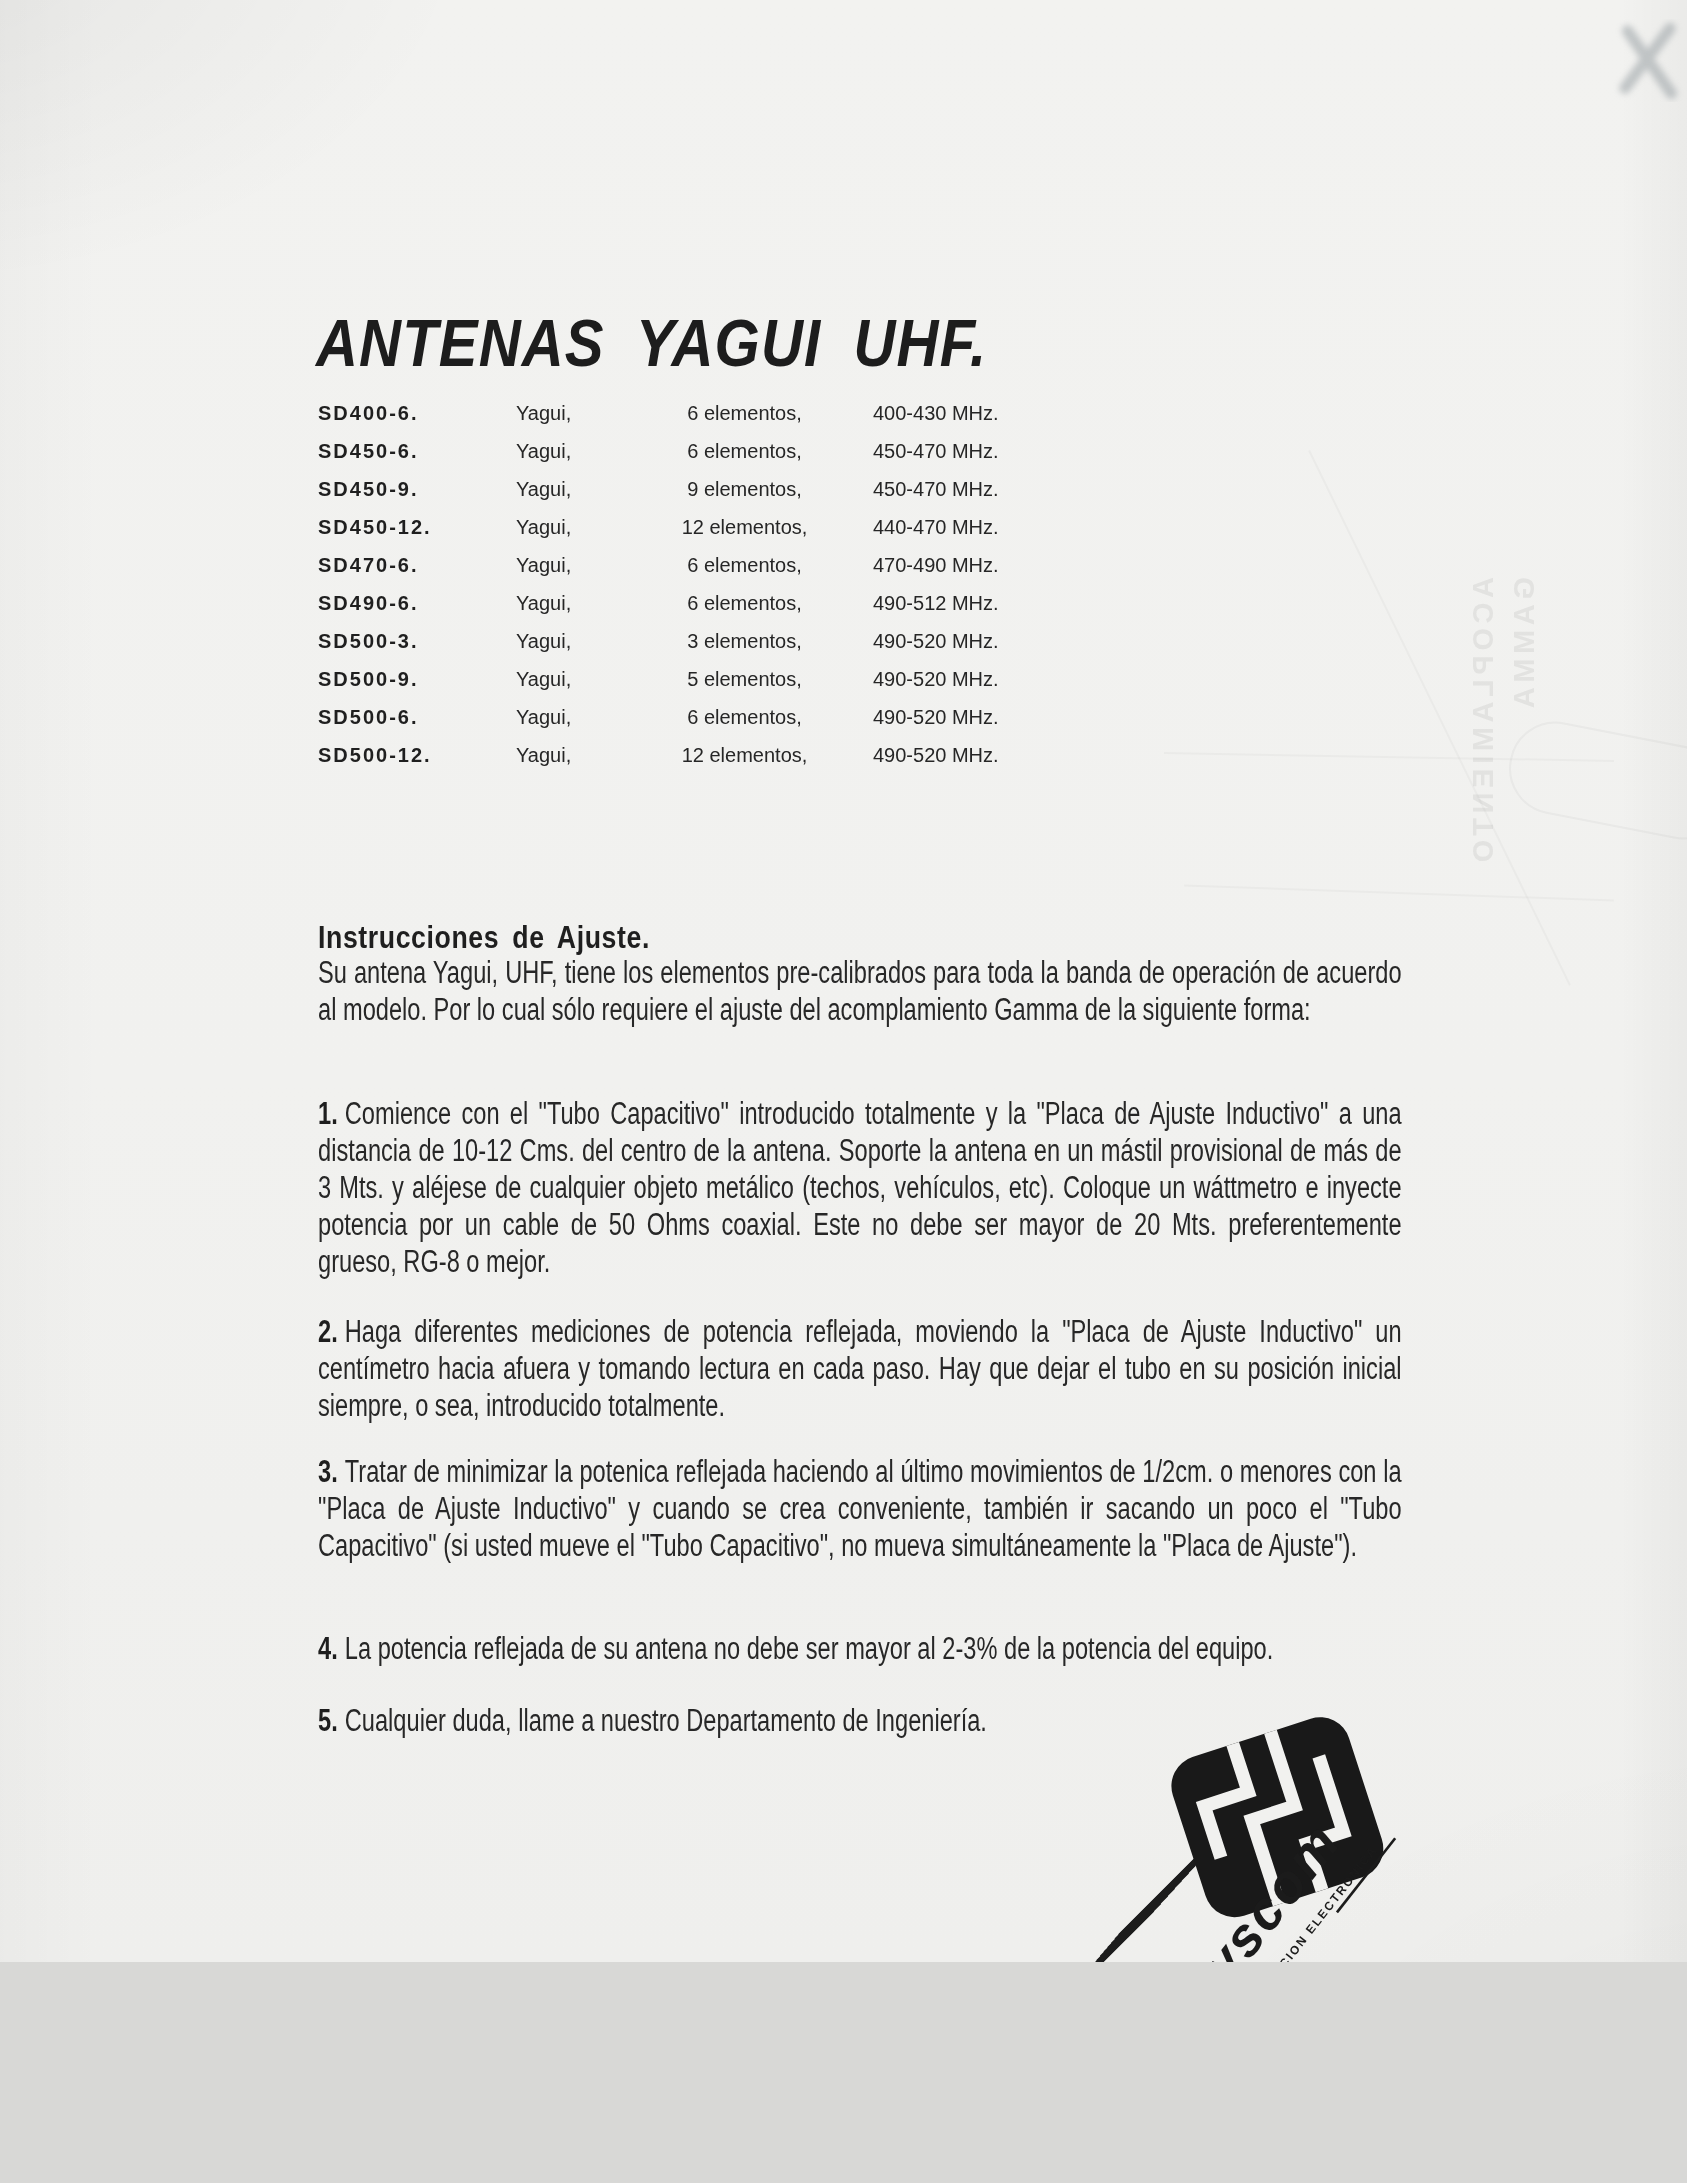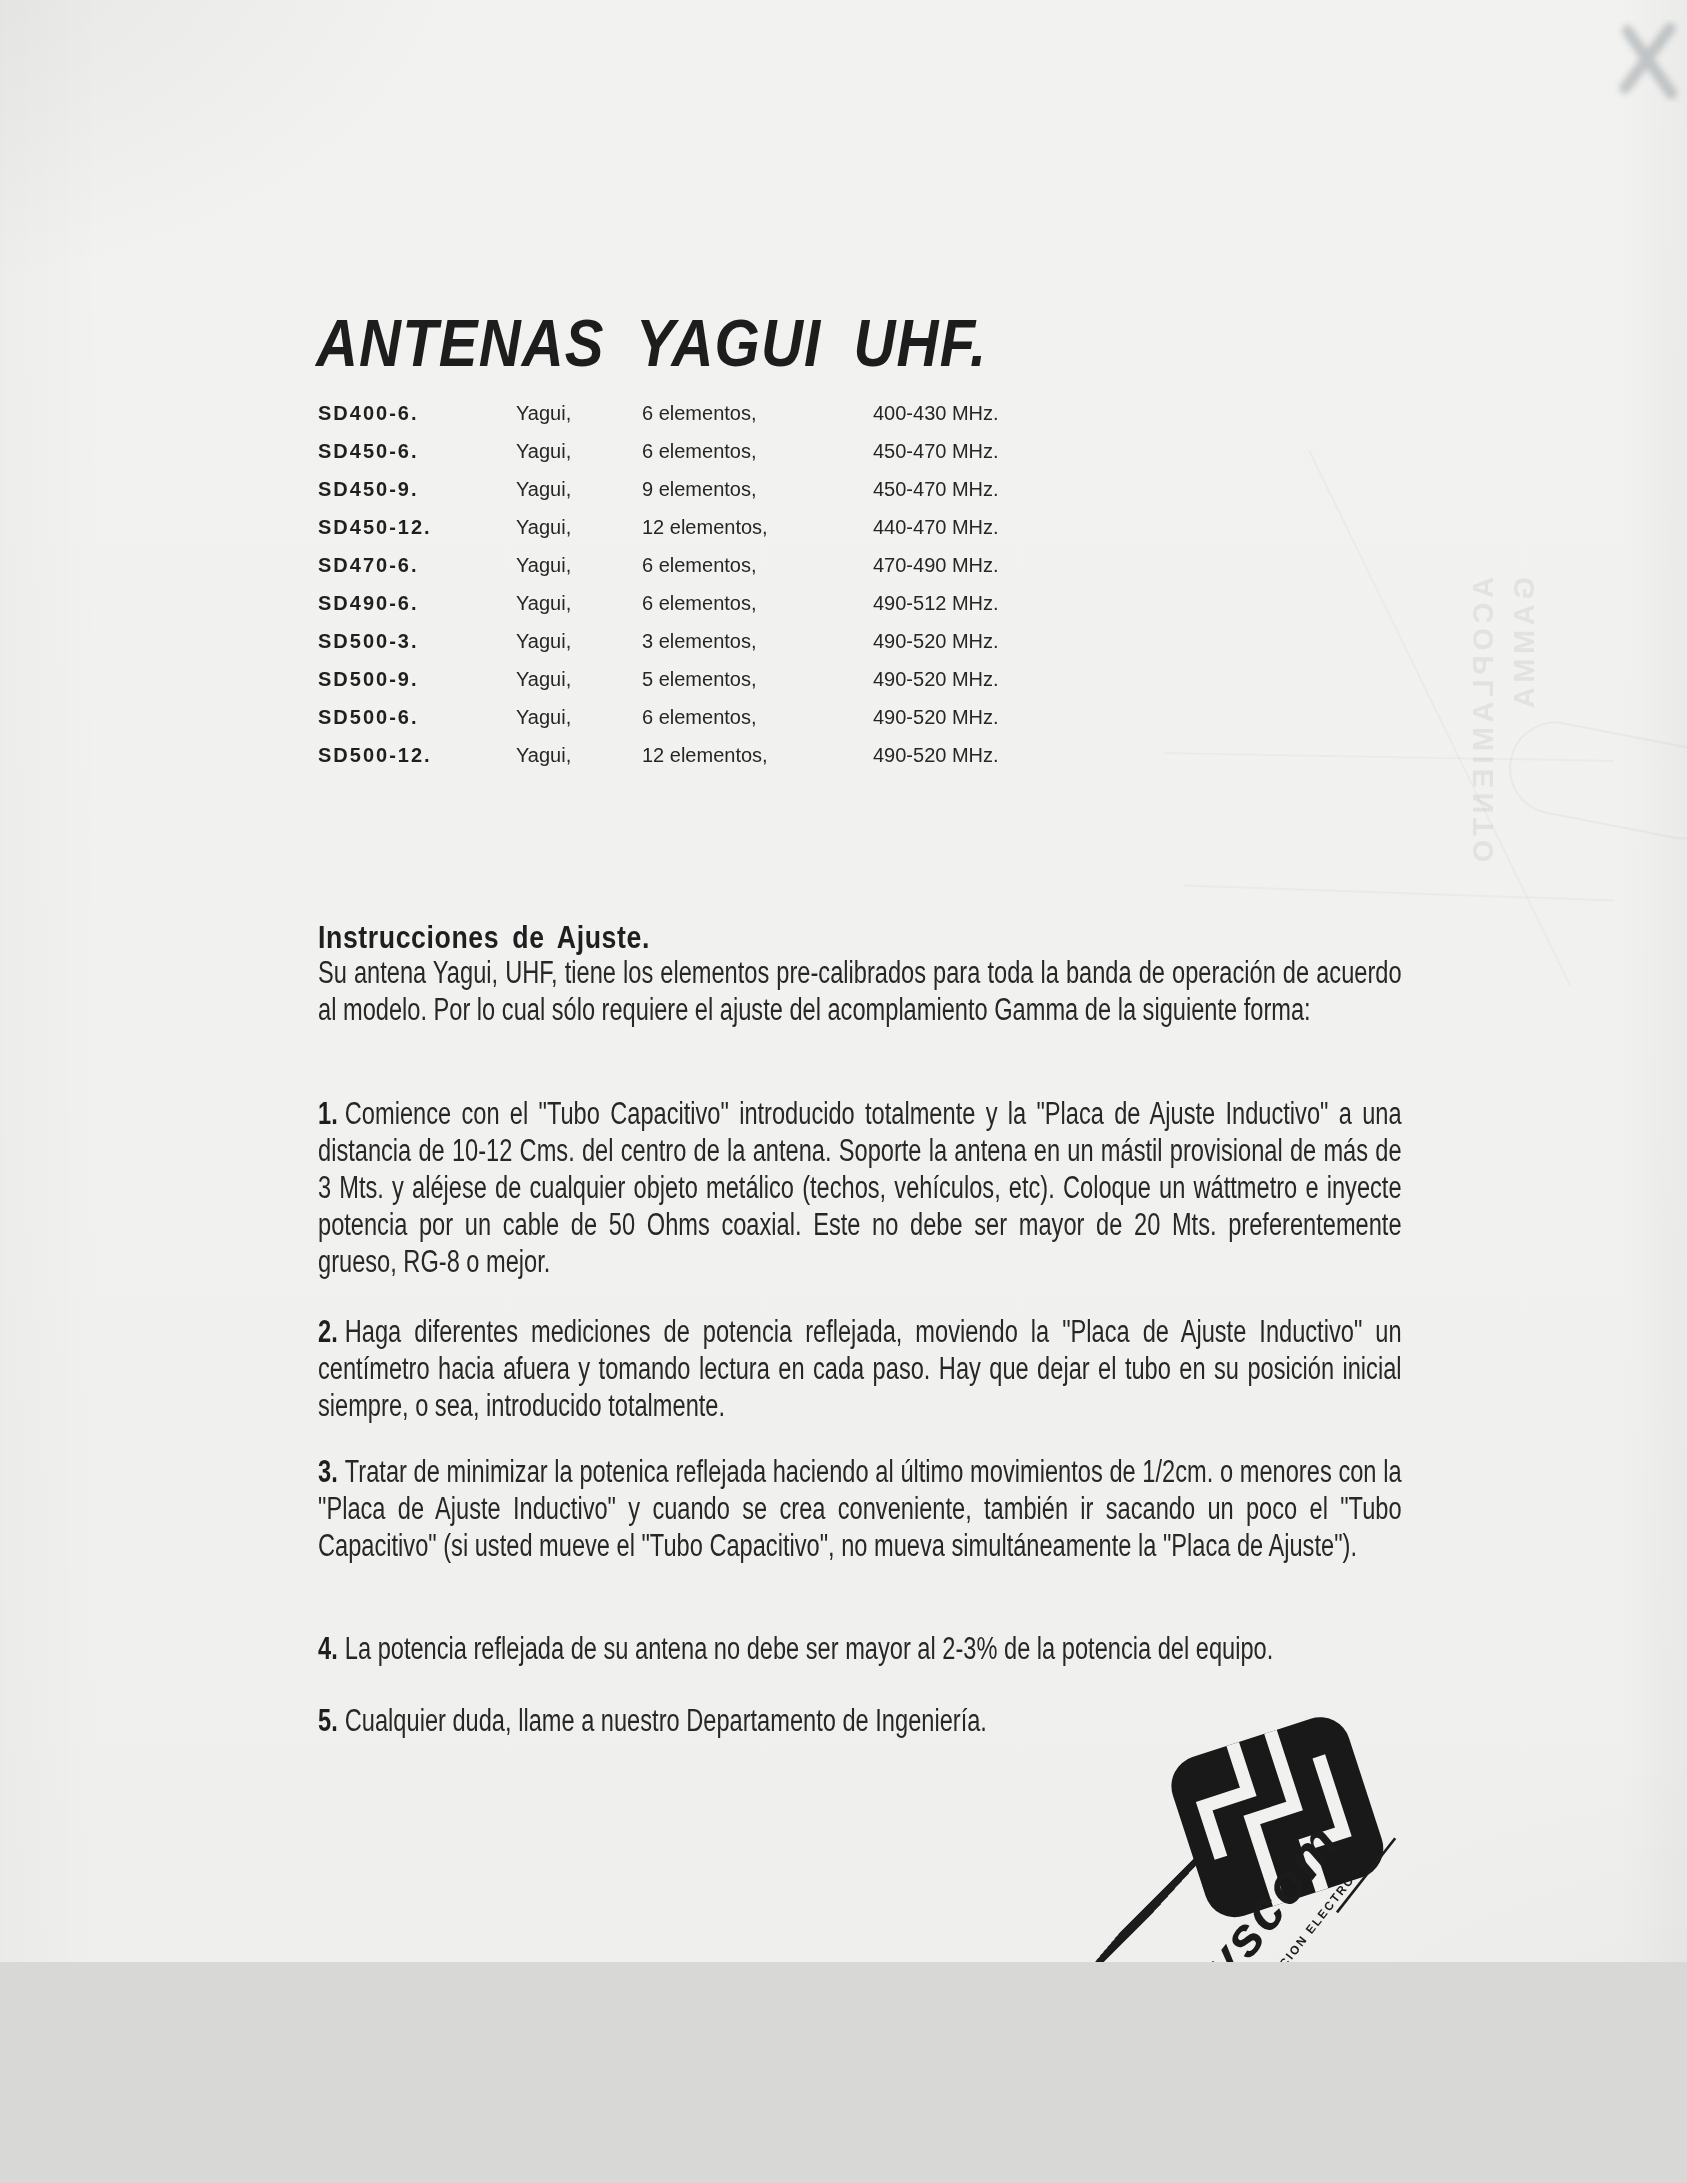--- a/index.html
+++ b/index.html
@@ -22,21 +22,21 @@
     letter-spacing:1.3px;word-spacing:17px;line-height:1;
     color:#1d1d1d;
     transform:scaleX(0.88);transform-origin:0 0;
     white-space:nowrap;
   }
   
   .model-list{position:absolute;left:318px;top:394px;font-size:20px;line-height:38px;color:#262626;}
   .model-row{display:flex;height:38px;align-items:baseline;white-space:nowrap;}
   .m-model{width:198px;font-weight:bold;letter-spacing:2px;color:#1f1f1f;}
   .m-type{width:126px;}
-  .m-elems{width:205px;text-align:left;}
+  .m-elems{width:205px;text-align:center;}
   .m-freq{margin-left:26px;}
   
   .section-heading{
     position:absolute;left:318px;top:894px;
     font-size:31px;font-weight:bold;letter-spacing:0.7px;word-spacing:6px;
     color:#1f1f1f;
     transform:scaleX(0.86);transform-origin:0 0;white-space:nowrap;
   }
   .body-text{
     position:absolute;left:318px;width:1422px;

